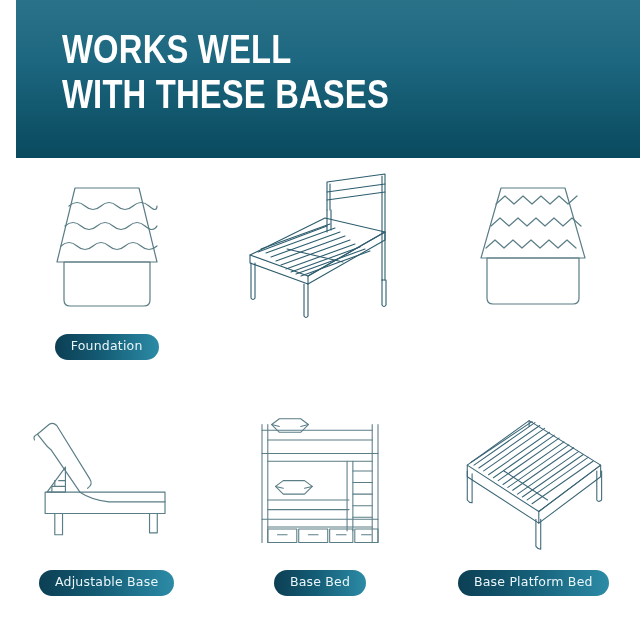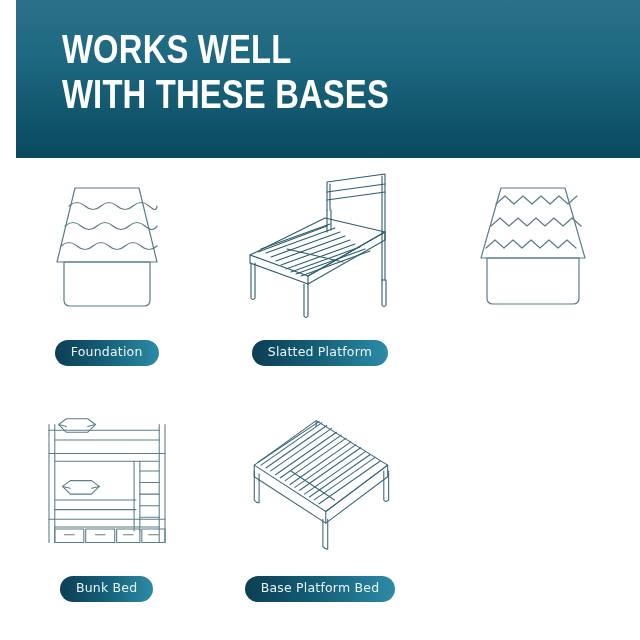--- a/index.html
+++ b/index.html
@@ -66,21 +66,21 @@
     justify-content: flex-start;
     padding-top: 12px;
     box-sizing: border-box;
   }
   .art {
     width: 180px;
     height: 150px;
     display: block;
   }
   .pill {
-    margin-top: 20px;
+    margin-top: 14px;
     display: inline-block;
     border-radius: 999px;
     background: linear-gradient(90deg, #0c3f54 0%, #145c75 45%, #2c8ba6 100%);
     color: #eaf6fa;
     font-size: 12.5px;
     line-height: 1;
     padding: 6px 16px 7px 16px;
     white-space: nowrap;
     letter-spacing: 0.2px;
     font-family: "DejaVu Sans", sans-serif;
@@ -141,35 +141,54 @@
             <path d="M71 106 L140 81"></path>
 
           <path d="M57 79 L113 92"></path>
 
           <path d="M21 93 L21 128 M25 93 L25 128 M21 128 q2 3 4 0"></path>
           <path d="M74 114 L74 146 M78 114 L78 146 M74 146 q2 3 4 0"></path>
           <path d="M152 110 L152 135 M156 110 L156 135 M152 135 q2 3 4 0"></path>
           <path d="M97 40 L97 62 M101 40 L101 60"></path>
         </g>
       </svg>
-      <span class="pill">Slatted Platform</span>
     </div>
 
     <div class="cell">
       <svg class="art" viewBox="0 0 180 150">
         <g fill="none" stroke="#5a7d86" stroke-width="1.2" stroke-linejoin="round" stroke-linecap="round">
           <path d="M58 18 L122 18 L142 88 L38 88 Z"></path>
           <path d="M44 88 L136 88 L136 128 Q136 134 130 134 L50 134 Q44 134 44 128 Z"></path>
           <path d="M53 34 l9 -8 l9 8 l9 -8 l9 8 l9 -8 l9 8 l9 -8 l9 8 l9 -8"></path>
           <path d="M48 56 l9 -8 l9 8 l9 -8 l9 8 l9 -8 l9 8 l9 -8 l9 8 l9 -8 l9 8"></path>
           <path d="M43 78 l9 -8 l9 8 l9 -8 l9 8 l9 -8 l9 8 l9 -8 l9 8 l9 -8 l9 8"></path>
         </g>
       </svg>
     </div>
 
+    <div class="cell row2">
+      <svg class="art" viewBox="0 0 180 150">
+        <g fill="none" stroke="#5a7d86" stroke-width="1.2" stroke-linejoin="round" stroke-linecap="round">
+
+          <path d="M15 30 Q13 26 18 24 L30 14 Q34 11 38 15 L72 70 Q76 76 70 80"></path>
+          <path d="M18 24 L26 34 Q28 37 32 40 L62 84"></path>
+
+          <path d="M26 84 L150 84 L150 106 L26 106 Z"></path>
+          <path d="M62 84 Q74 92 92 94 L150 94"></path>
+
+          <path d="M28 84 L47 58 L47 84 Z"></path>
+          <path d="M33 78 L47 78 M33 78 L33 84 M40 72 L47 72"></path>
+          <path d="M36 72 L36 78"></path>
+
+          <path d="M36 106 L36 128 L44 128 L44 106"></path>
+          <path d="M134 106 L134 126 L142 126 L142 106"></path>
+        </g>
+      </svg>
+      <span class="pill">Adjustable Base</span>
+    </div>
 
     <div class="cell row2">
       <svg class="art" viewBox="0 0 180 150">
         <g fill="none" stroke="#5a7d86" stroke-width="1.1" stroke-linejoin="round" stroke-linecap="round">
 
           <path d="M30 14 L30 136 M36 14 L36 136"></path>
           <path d="M144 14 L144 136 M150 14 L150 136"></path>
 
           <path d="M30 20 L144 20"></path>
           <path d="M36 30 L144 30"></path>
@@ -190,21 +209,21 @@
           <path d="M118 52 L118 124 M124 52 L124 124"></path>
           <path d="M124 62 L144 62 M124 74 L144 74 M124 86 L144 86 M124 98 L144 98 M124 110 L144 110"></path>
 
           <path d="M36 122 L66 122 L66 136 L36 136 Z"></path>
           <path d="M68 122 L98 122 L98 136 L68 136 Z"></path>
           <path d="M100 122 L124 122 L124 136 L100 136 Z"></path>
           <path d="M126 122 L150 122 L150 136 L126 136 Z"></path>
           <path d="M46 128 L56 128 M78 128 L88 128 M107 128 L117 128 M133 128 L143 128"></path>
         </g>
       </svg>
-      <span class="pill">Bunk Bed</span>
+      <span class="pill">Base Bed</span>
     </div>
 
     <div class="cell row2">
       <svg class="art" viewBox="0 0 180 150">
         <g fill="none" stroke="#3a6676" stroke-width="1.1" stroke-linejoin="round" stroke-linecap="round">
 
           <path d="M22 56 L86 10 L160 56 L96 104 Z"></path>
 
           <path d="M22 56 L22 68 L96 116 L96 104"></path>
 

